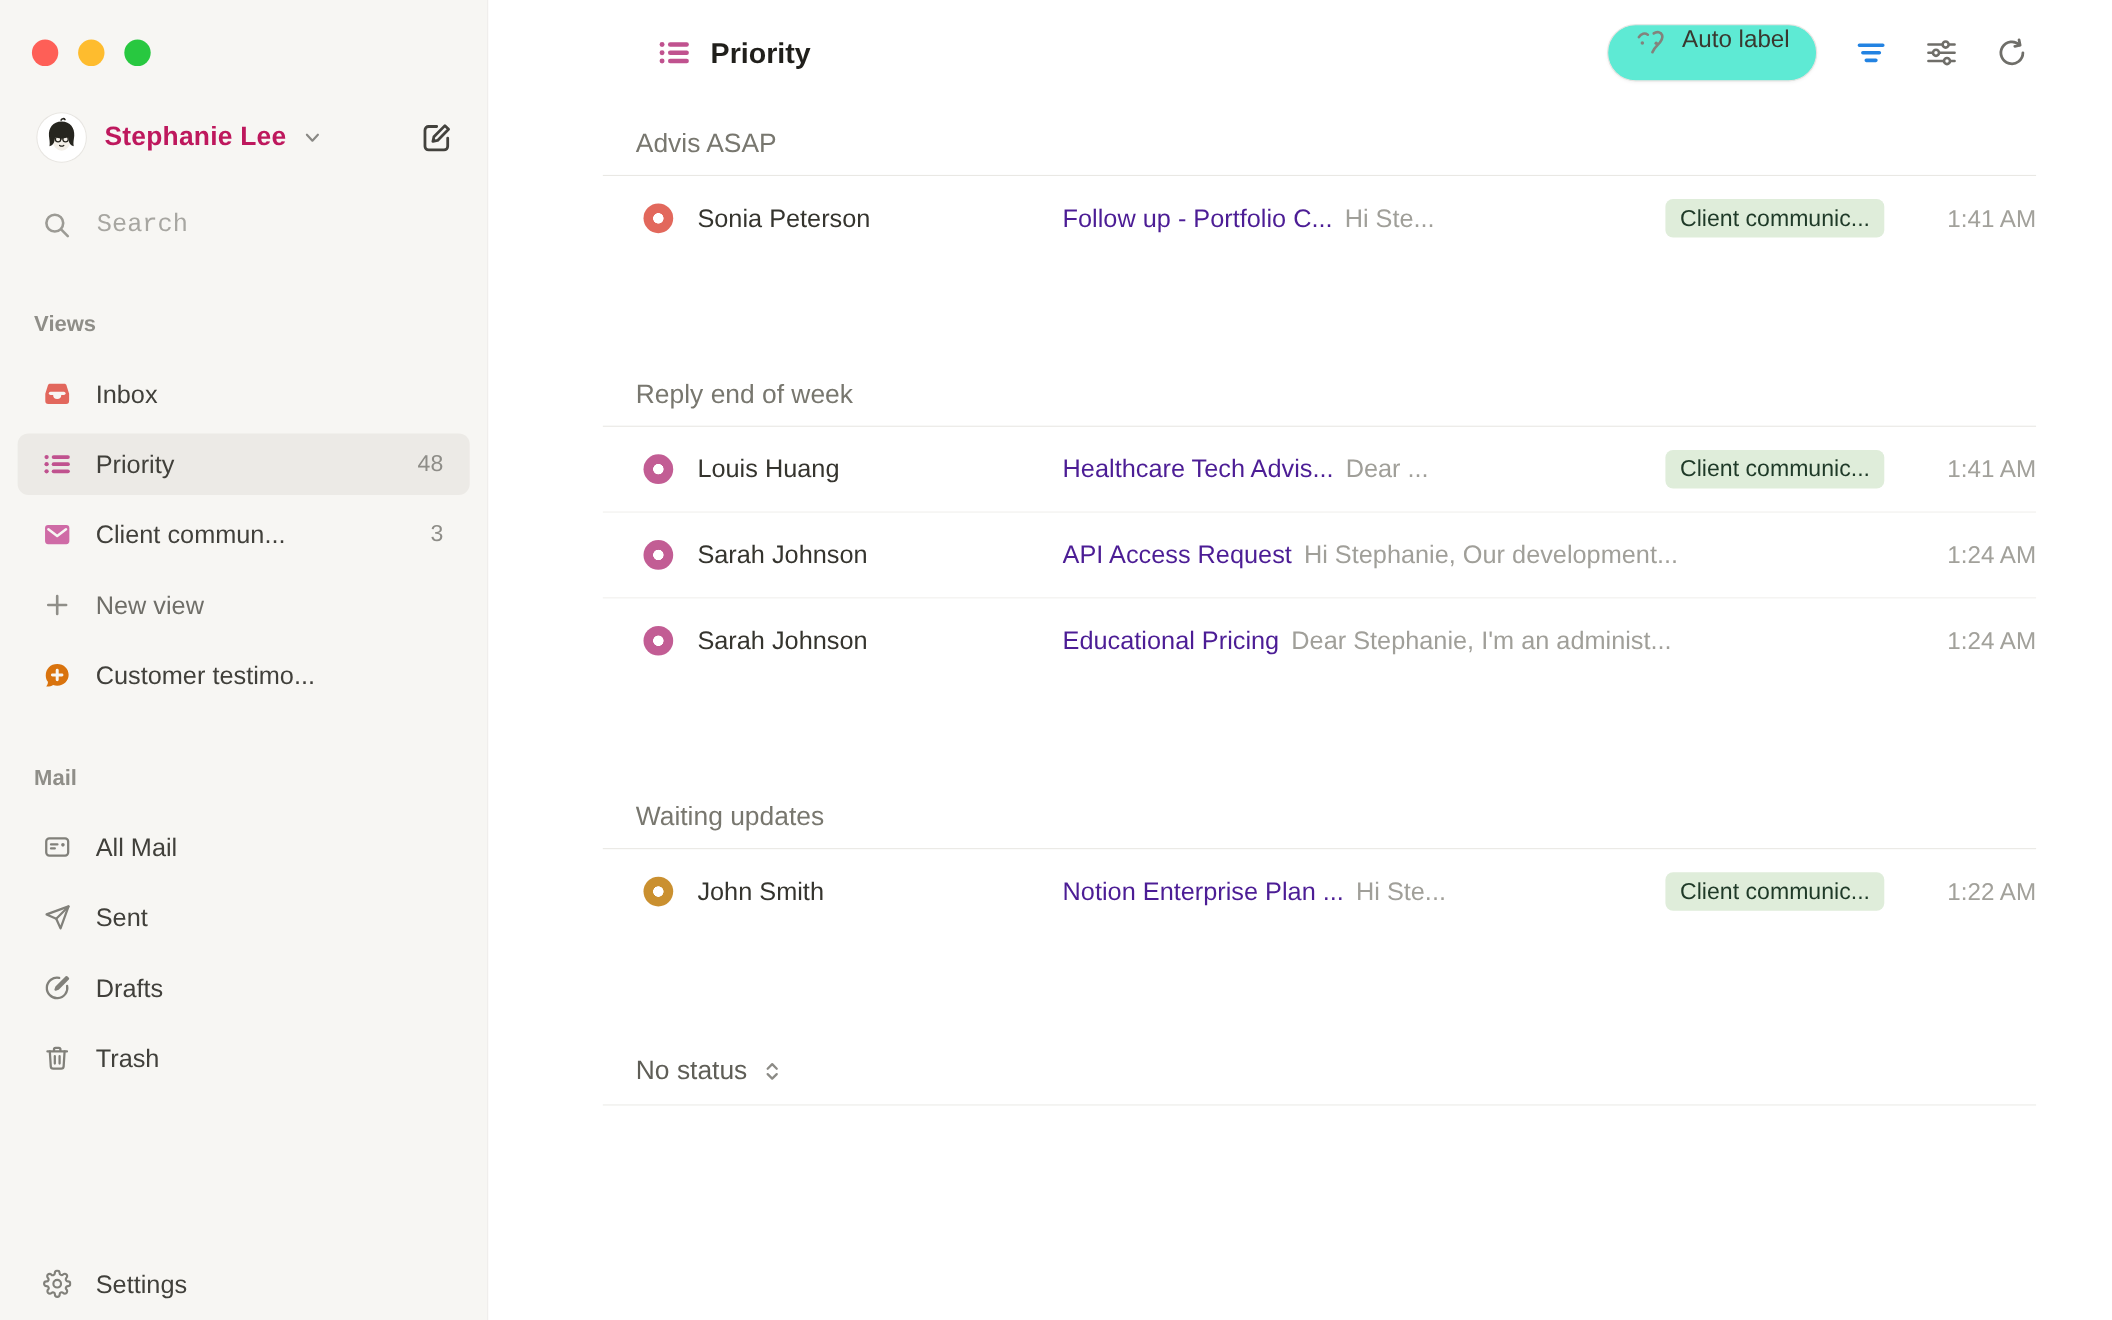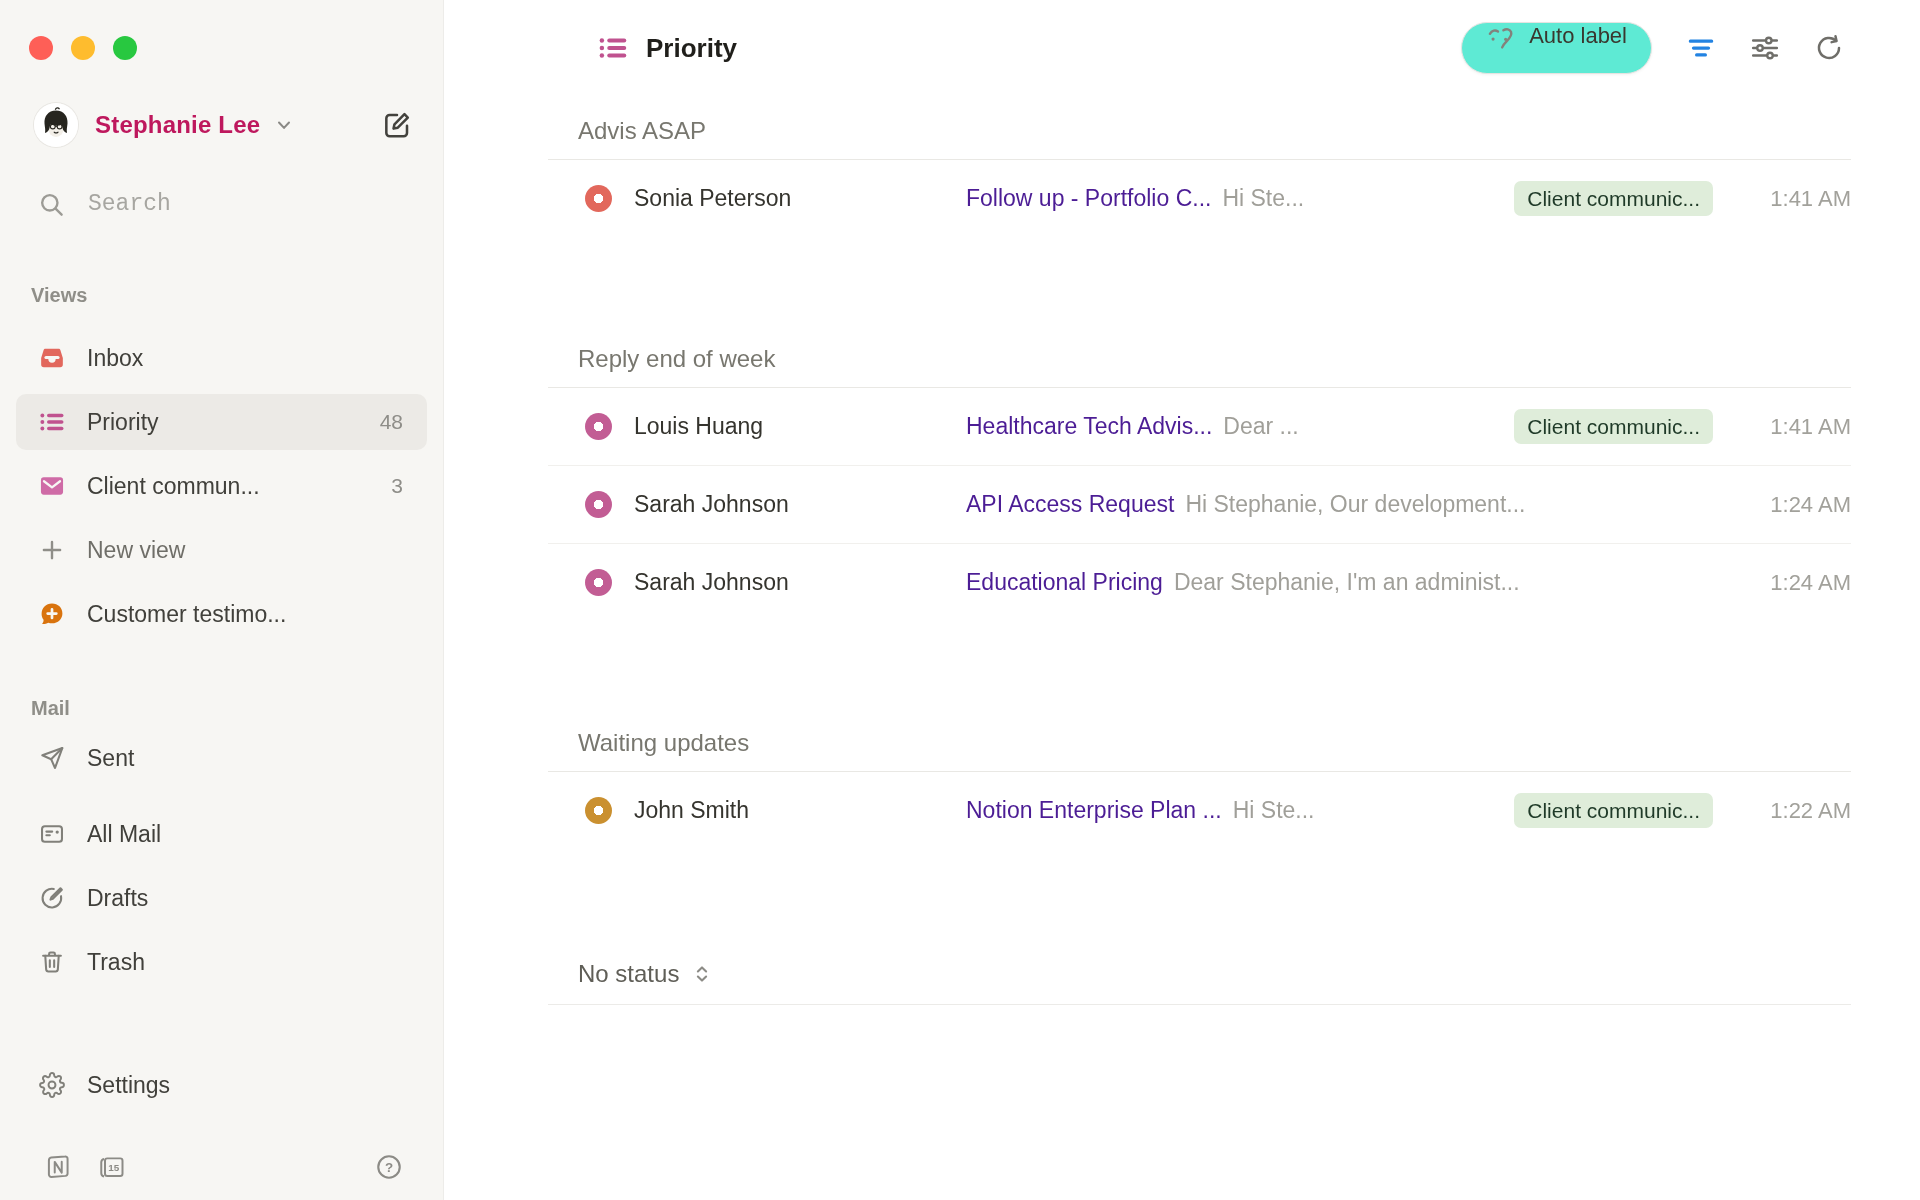--- a/index.html
+++ b/index.html
@@ -176,44 +176,44 @@
           <svg viewBox="0 0 24 24" width="26" height="26">
             <path d="M12 2.4c5.6 0 9.6 4 9.6 9.1s-4 9.1-9.6 9.1c-1.2 0-2.4-.2-3.4-.6-1.6 1-3.7 1.5-5.8 1.3 1-1.1 1.5-2.5 1.4-3.9-1.2-1.6-1.8-3.4-1.8-5.4 0-5.6 4-9.6 9.6-9.6z" fill="currentColor"></path>
             <path d="M12 7.6v8M8 11.6h8" stroke="#F7F6F3" stroke-width="2.5" stroke-linecap="round"></path>
           </svg>
         </span>
         <span class="ilabel">Customer testimo...</span>
       </div>
 
       <div class="seclabel mail">Mail</div>
 
-      <div class="item">
-        <span class="iicon grayic">
-          <svg viewBox="0 0 24 24" width="26" height="26" fill="none" stroke="currentColor" stroke-width="1.9" stroke-linecap="round" stroke-linejoin="round">
-            <path d="M21.5 2.8L11.2 13.1"></path>
-              <path d="M21.5 2.8L14.8 21.2l-3.6-8.1-8.1-3.6z"></path>
-          </svg>
-        </span>
-        <span class="ilabel">Sent</span>
-      </div>
-
       <div class="item mfirst">
         <span class="iicon grayic">
           <svg viewBox="0 0 24 24" width="26" height="26" fill="none" stroke="currentColor" stroke-width="1.9" stroke-linecap="round">
             <rect x="2.8" y="4.8" width="18.4" height="14.4" rx="2.6"></rect>
             <path d="M6.8 9.8h5.4M6.8 13.2h3.2"></path>
             <circle cx="16.8" cy="10.2" r="1.5" fill="currentColor" stroke="none"></circle>
           </svg>
         </span>
         <span class="ilabel">All Mail</span>
       </div>
 
       <div class="item">
         <span class="iicon grayic">
           <svg viewBox="0 0 24 24" width="26" height="26" fill="none" stroke="currentColor" stroke-width="1.9" stroke-linecap="round" stroke-linejoin="round">
+            <path d="M21.5 2.8L11.2 13.1"></path>
+              <path d="M21.5 2.8L14.8 21.2l-3.6-8.1-8.1-3.6z"></path>
+          </svg>
+        </span>
+        <span class="ilabel">Sent</span>
+      </div>
+
+      <div class="item">
+        <span class="iicon grayic">
+          <svg viewBox="0 0 24 24" width="26" height="26" fill="none" stroke="currentColor" stroke-width="1.9" stroke-linecap="round" stroke-linejoin="round">
             <path d="M20.3 10.3a8.6 8.6 0 1 1-6.6-6.6"></path>
             <path d="M19.8 3l1.3 1.3-8.3 8.4-2.2.8.8-2.2z"></path>
           </svg>
         </span>
         <span class="ilabel">Drafts</span>
       </div>
 
       <div class="item">
         <span class="iicon grayic">
           <svg viewBox="0 0 24 24" width="26" height="26" fill="none" stroke="currentColor" stroke-width="1.9" stroke-linecap="round" stroke-linejoin="round">
@@ -228,43 +228,20 @@
 
     <div class="sbottom">
       <div class="item settings">
         <span class="iicon grayic">
           <svg viewBox="0 0 24 24" width="26" height="26" fill="none" stroke="currentColor" stroke-width="1.8" stroke-linecap="round" stroke-linejoin="round">
             <circle cx="12" cy="12" r="3.2"></circle>
             <path d="M19.4 15a1.65 1.65 0 0 0 .33 1.82l.06.06a2 2 0 1 1-2.83 2.83l-.06-.06a1.65 1.65 0 0 0-1.82-.33 1.65 1.65 0 0 0-1 1.51V21a2 2 0 1 1-4 0v-.09a1.65 1.65 0 0 0-1-1.51 1.65 1.65 0 0 0-1.82.33l-.06.06a2 2 0 1 1-2.83-2.83l.06-.06a1.65 1.65 0 0 0 .33-1.82 1.65 1.65 0 0 0-1.51-1H3a2 2 0 1 1 0-4h.09a1.65 1.65 0 0 0 1.51-1 1.65 1.65 0 0 0-.33-1.82l-.06-.06a2 2 0 1 1 2.83-2.83l.06.06a1.65 1.65 0 0 0 1.82.33h.08a1.65 1.65 0 0 0 1-1.51V3a2 2 0 1 1 4 0v.09a1.65 1.65 0 0 0 1 1.51h.08a1.65 1.65 0 0 0 1.82-.33l.06-.06a2 2 0 1 1 2.83 2.83l-.06.06a1.65 1.65 0 0 0-.33 1.82v.08a1.65 1.65 0 0 0 1.51 1H21a2 2 0 1 1 0 4h-.09a1.65 1.65 0 0 0-1.51 1z"></path>
           </svg>
         </span>
         <span class="ilabel">Settings</span>
-      </div>
-      <div class="iconsrow">
-        <span class="bic">
-          <svg viewBox="0 0 24 24" width="28" height="28" fill="none" stroke="currentColor" stroke-width="1.7" stroke-linejoin="round">
-            <path d="M6.2 3.8L18 3a2 2 0 0 1 2.2 2v12.6a2 2 0 0 1-1.8 2l-12 .9a2 2 0 0 1-2.2-2V6.4c0-1.4.6-2.4 2-2.6z"></path>
-            <path d="M9.2 16.8V7.6l6 9.2V7.4" stroke-linecap="round"></path>
-          </svg>
-        </span>
-        <span class="gap"></span>
-        <span class="bic">
-          <svg viewBox="0 0 24 24" width="28" height="28" fill="none" stroke="currentColor" stroke-width="1.7">
-            <path d="M5.2 5.2c-1.4.3-2.4 1.2-2.4 2.8v9.4c0 1.6 1 2.5 2.4 2.8"></path>
-            <rect x="6" y="4.6" width="15" height="15.2" rx="2"></rect>
-            <text x="13.5" y="15.4" font-size="8.5" text-anchor="middle" fill="currentColor" stroke="none" font-weight="bold" font-family="Liberation Sans, sans-serif">15</text>
-          </svg>
-        </span>
-        <span class="spring"></span>
-        <span class="bic">
-          <svg viewBox="0 0 24 24" width="28" height="28" fill="none" stroke="currentColor" stroke-width="1.8">
-            <circle cx="12" cy="12" r="9.2"></circle>
-            <text x="12" y="16" font-size="11.5" text-anchor="middle" fill="currentColor" stroke="none" font-weight="bold" font-family="Liberation Sans, sans-serif">?</text>
-          </svg>
-        </span>
       </div>
     </div>
   </div>
 
   <div class="main">
 
     <div class="mheader">
       <span class="mh-icon" style="color: rgb(192, 82, 143);">
         <svg viewBox="0 0 24 24" width="30" height="30" fill="currentColor">
           <circle cx="3.1" cy="6" r="1.8"></circle>

